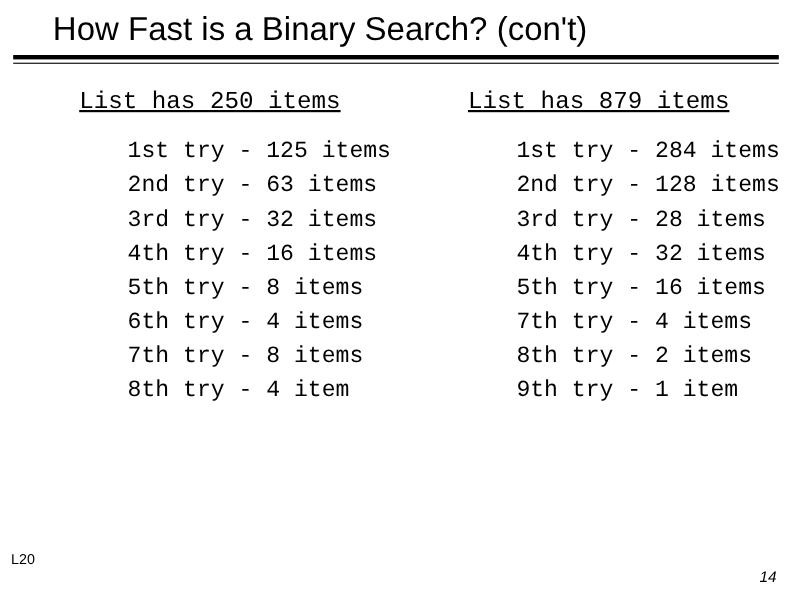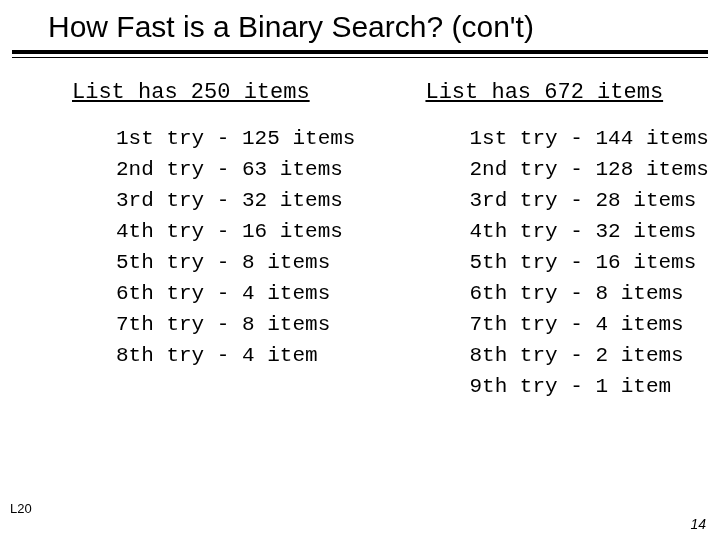--- a/index.html
+++ b/index.html
@@ -91,27 +91,26 @@
       <div class="item">2nd try - 63 items</div>
       <div class="item">3rd try - 32 items</div>
       <div class="item">4th try - 16 items</div>
       <div class="item">5th try - 8 items</div>
       <div class="item">6th try - 4 items</div>
       <div class="item">7th try - 8 items</div>
       <div class="item">8th try - 4 item</div>
     </div>
 
     <div class="col">
-      <div class="col-header">List has 672 items</div>
-      <div class="item">1st try - 144 items</div>
+      <div class="col-header">List has 879 items</div>
+      <div class="item">1st try - 284 items</div>
       <div class="item">2nd try - 128 items</div>
       <div class="item">3rd try - 28 items</div>
       <div class="item">4th try - 32 items</div>
       <div class="item">5th try - 16 items</div>
-      <div class="item">6th try - 8 items</div>
       <div class="item">7th try - 4 items</div>
       <div class="item">8th try - 2 items</div>
       <div class="item">9th try - 1 item</div>
     </div>
 
   </div>
 
   <div class="footer-left">L20</div>
   <div class="footer-right">14</div>
 

